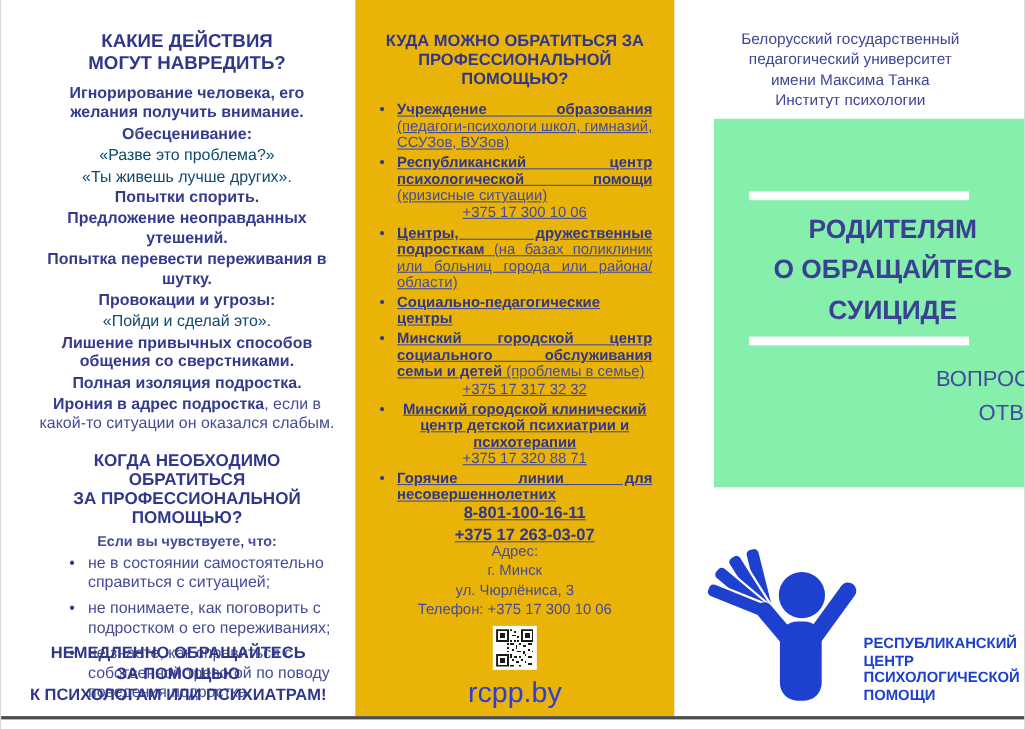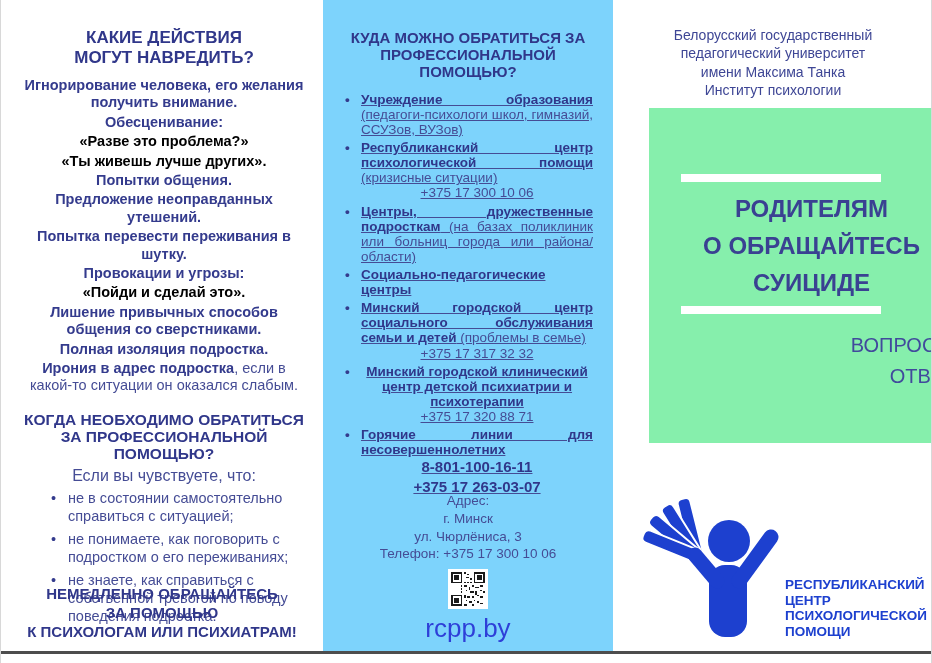--- a/index.html
+++ b/index.html
@@ -12,38 +12,38 @@
     border-left: 1px solid #d8d8d8; border-right: 1px solid #d8d8d8;
   }
   .rule-bottom {
     position: absolute; left: 0; top: 651px; width: 932px; height: 3px;
     background: #4d4d4d;
   }
 
   .panel { position: absolute; top: 0; height: 651px; color: #343b8d; }
 
   
-  .panel.left { left: 0; width: 322px; padding: 28px 16px 0 20px; text-align: center; }
+  .panel.left { left: 0; width: 322px; padding: 28px 16px 0 32px; text-align: center; }
   .h-main { font-size: 17px; font-weight: bold; line-height: 1.18; margin: 0 0 9px 0; color: #30378a; }
   .h-main span { display: block; }
   .lp { font-size: 14.5px; line-height: 1.2; margin: 0 0 2px 0; font-weight: bold; }
-  .lp.reg { font-weight: bold; color: #000000; }
+  .lp.reg { font-weight: normal; color: #0c4a6e; }
   .lp .rest { font-weight: normal; color: #454c95; }
   .h-sub { font-size: 15.5px; font-weight: bold; line-height: 1.1; margin: 16px 0 5px 0; color: #30378a; }
   .h-sub span { display: block; }
-  .intro { font-size: 16px; font-weight: normal; margin: 0 0 5px 0; color: #454c95; }
+  .intro { font-size: 13px; font-weight: bold; margin: 0 0 5px 0; color: #454c95; }
   .lbullets { list-style: none; margin: 2px 0 0 0; padding: 0 0 0 30px; text-align: left; }
   .lbullets li { position: relative; padding-left: 17px; font-size: 14.5px; line-height: 1.24; margin-bottom: 5px; color: #454c95; }
   .lbullets li::before { content: "\2022"; position: absolute; left: 0; top: 0; color: #343b8d; }
   .urgent { position: absolute; left: 0; right: 0; top: 586px; text-align: center;
             font-size: 15px; font-weight: bold; line-height: 1.12; color: #30378a; }
   .urgent span { display: block; margin-bottom: 2px; }
 
   
-  .panel.mid { left: 322px; width: 290px; background: #7dd3fc; padding: 30px 20px 0 20px; }
+  .panel.mid { left: 322px; width: 290px; background: #eab308; padding: 30px 20px 0 20px; }
   .mid-title { font-size: 15px; font-weight: bold; text-align: center; line-height: 1.13; margin: 0 0 11px 0; color: #30378a; }
   .mid-title span { display: block; }
   .rlist { list-style: none; margin: 0; padding: 0; }
   .rlist li { position: relative; padding-left: 18px; font-size: 13.5px; line-height: 1.12;
               text-align: justify; margin-bottom: 3px; color: #454c95; text-decoration: underline; }
   .rlist li::before { content: "\2022"; position: absolute; left: 2px; top: 0; color: #343b8d; font-weight: bold; }
   .rlist li.centered { text-align: center; }
   .rname { font-weight: bold; color: #30378a; }
   .rphone { text-align: center; font-weight: normal; color: #454c95; }
   .hotline { text-align: center; font-weight: bold; font-size: 15px; line-height: 1.3; color: #30378a; }
@@ -82,21 +82,21 @@
 
   <section class="panel left">
     <h2 class="h-main">
       <span>КАКИЕ ДЕЙСТВИЯ</span>
       <span>МОГУТ НАВРЕДИТЬ?</span>
     </h2>
     <p class="lp">Игнорирование человека, его желания получить внимание.</p>
     <p class="lp">Обесценивание:</p>
     <p class="lp reg">«Разве это проблема?»</p>
     <p class="lp reg">«Ты живешь лучше других».</p>
-    <p class="lp">Попытки общения.</p>
+    <p class="lp">Попытки спорить.</p>
     <p class="lp">Предложение неоправданных утешений.</p>
     <p class="lp">Попытка перевести переживания в шутку.</p>
     <p class="lp">Провокации и угрозы:</p>
     <p class="lp reg">«Пойди и сделай это».</p>
     <p class="lp">Лишение привычных способов общения со сверстниками.</p>
     <p class="lp">Полная изоляция подростка.</p>
     <p class="lp"><strong>Ирония в адрес подростка</strong><span class="rest">, если в какой-то ситуации он оказался слабым.</span></p>
 
     <h2 class="h-sub">
       <span>КОГДА НЕОБХОДИМО ОБРАТИТЬСЯ</span>

